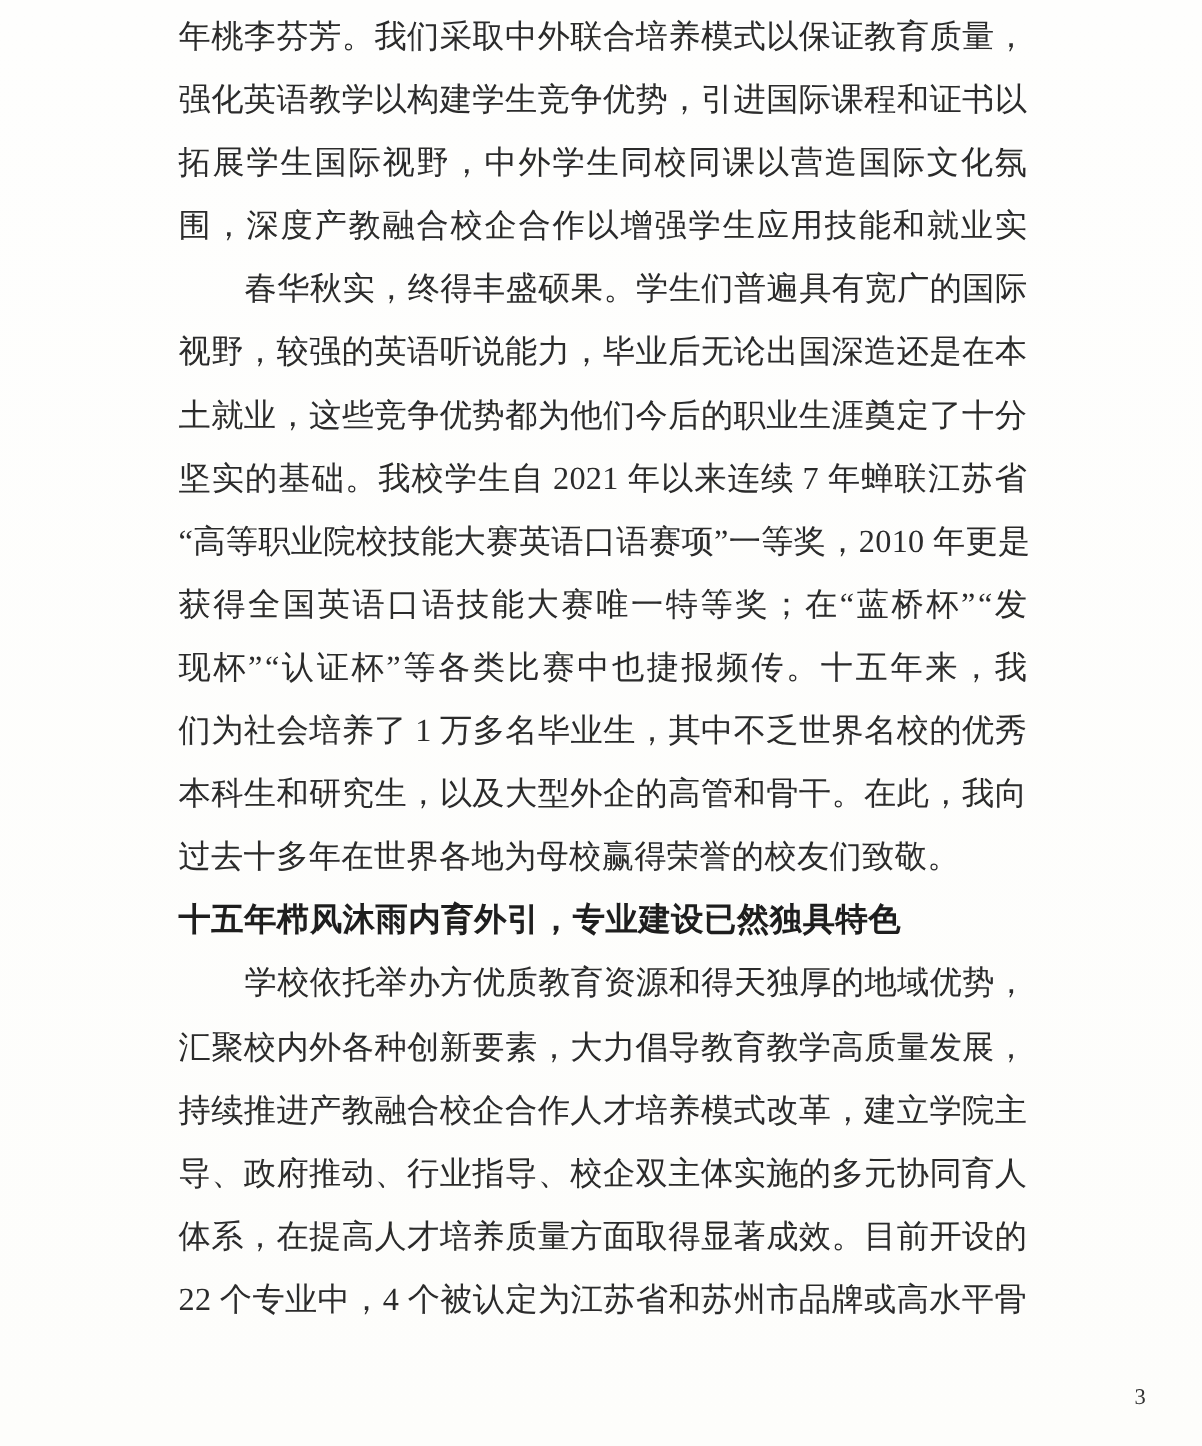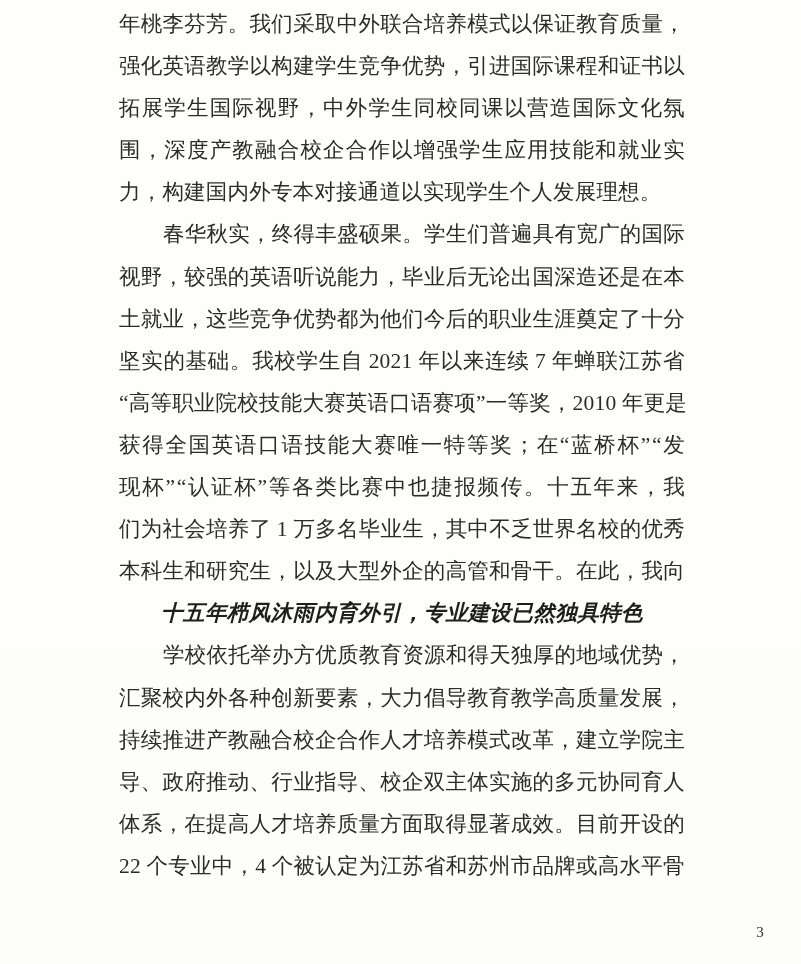--- a/index.html
+++ b/index.html
@@ -41,24 +41,23 @@
     align-items: baseline;
   }
   .line.j span {
     white-space: pre;
   }
   .line.indent {
     padding-left: 44px;
   }
   .line.heading {
     font-weight: bold;
-    text-align: center;
+    text-align: left;
     color: #1e1e1e;
     letter-spacing: 0.4px;
-    font-style: italic;
   }
   .page-footer {
     position: absolute;
     left: 750px;
     top: 921px;
     width: 20px;
     font-size: 15px;
     line-height: 22px;
     text-align: center;
     color: #333333;
@@ -172,21 +171,20 @@
         <span>生</span>
         <span>应</span>
         <span>用</span>
         <span>技</span>
         <span>能</span>
         <span>和</span>
         <span>就</span>
         <span>业</span>
         <span>实</span>
       </div>
-    <div class="line">力，构建国内外专本对接通道以实现学生个人发展理想。</div>
     <div class="line j indent">
         <span>春</span>
         <span>华</span>
         <span>秋</span>
         <span>实</span>
         <span>，</span>
         <span>终</span>
         <span>得</span>
         <span>丰</span>
         <span>盛</span>
@@ -421,20 +419,21 @@
         <span>和</span>
         <span>骨</span>
         <span>干</span>
         <span>。</span>
         <span>在</span>
         <span>此</span>
         <span>，</span>
         <span>我</span>
         <span>向</span>
       </div>
+    <div class="line">过去十多年在世界各地为母校赢得荣誉的校友们致敬。</div>
     <div class="line heading">十五年栉风沐雨内育外引，专业建设已然独具特色</div>
     <div class="line j indent">
         <span>学</span>
         <span>校</span>
         <span>依</span>
         <span>托</span>
         <span>举</span>
         <span>办</span>
         <span>方</span>
         <span>优</span>

